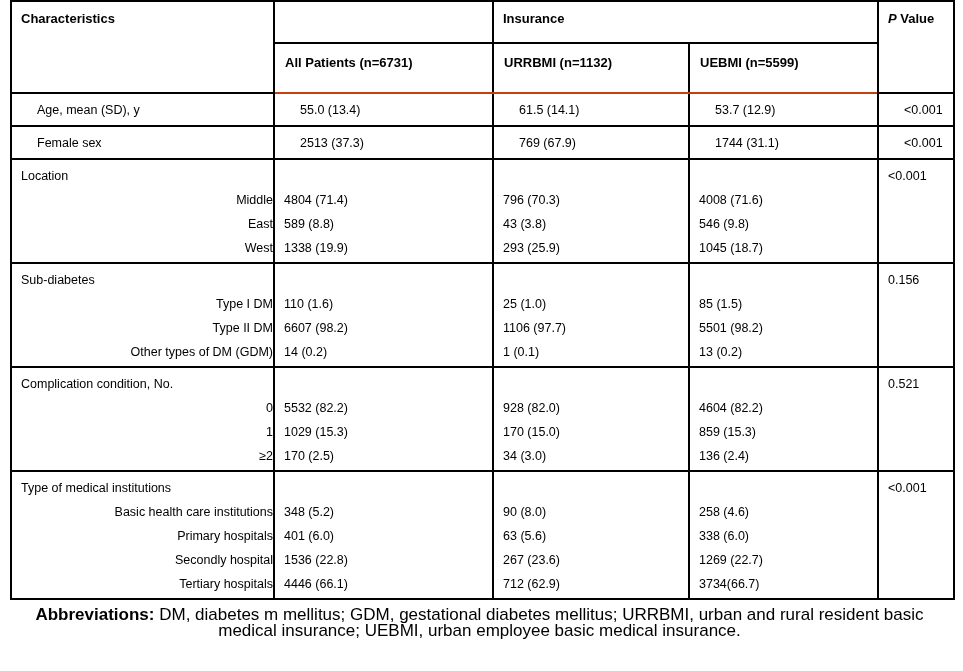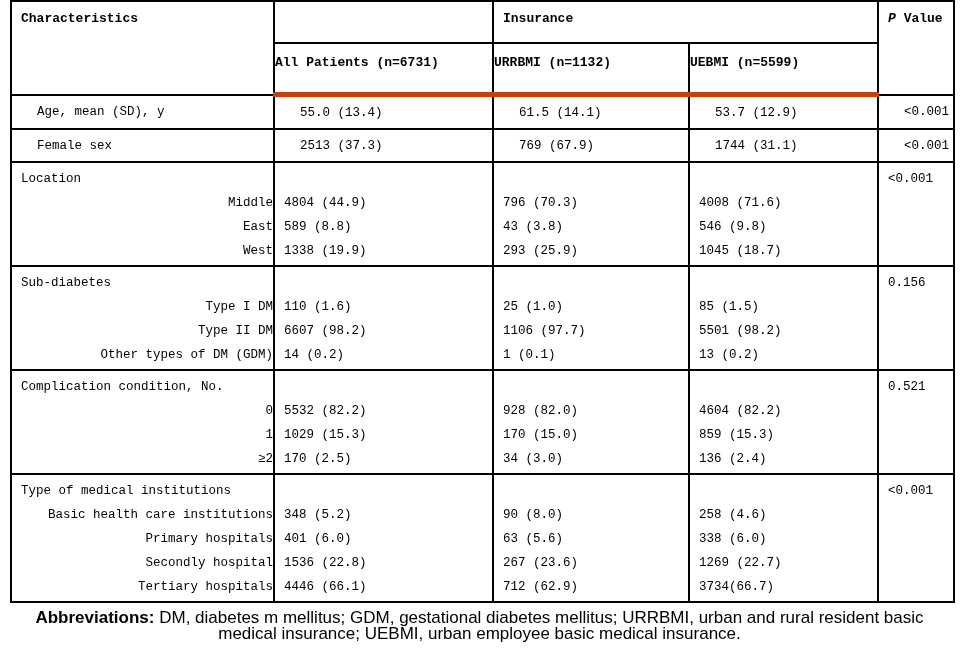--- a/index.html
+++ b/index.html
@@ -20,35 +20,34 @@
     margin: 7px 10px 8px 13px;
     font-size: 13.5px;
     white-space: nowrap;
   }
   .title-label { font-weight: bold; margin-right: 6px; }
   table.main {
     border-collapse: collapse;
     table-layout: fixed;
     margin-left: 10px;
     width: 943px;
-    font-family: Liberation Mono, monospace;
   }
   table.main th, table.main td {
     border: 2px solid #000000;
     vertical-align: top;
     text-align: left;
     padding: 0;
     overflow: hidden;
   }
   thead th {
     font-weight: bold;
     font-size: 13px;
   }
   tr.head-1 th { height: 31px; padding: 9px 0 0 9px; }
-  tr.head-2 th { height: 37px; padding: 11px 0 0 0; border-bottom: 5px solid #c2410c; margin-top: 45px; }
+  tr.head-2 th { height: 37px; padding: 11px 0 0 10px; border-bottom: 2px solid #c2410c; margin-top: 45px; }
   th.rowspan-cell { border-bottom: 3px solid #000; }
   .p-it { font-style: italic; }
   tbody td { font-size: 12.5px; }
   tbody td.cell { padding: 4px 0 2px 0; }
   .line {
     height: 24px;
     line-height: 24px;
     padding-left: 9px;
     white-space: nowrap;
   }
@@ -128,21 +127,21 @@
         </tr>
         <tr>
           <td class="cell label-cell">
             <div class="line">Location</div>
             <div class="line indent">Middle</div>
             <div class="line indent">East</div>
             <div class="line indent">West</div>
           </td>
           <td class="cell value-cell">
             <div class="line"></div>
-            <div class="line">4804 (44.9)</div>
+            <div class="line">4804 (71.4)</div>
             <div class="line">589 (8.8)</div>
             <div class="line">1338 (19.9)</div>
           </td>
           <td class="cell value-cell">
             <div class="line"></div>
             <div class="line">796 (70.3)</div>
             <div class="line">43 (3.8)</div>
             <div class="line">293 (25.9)</div>
           </td>
           <td class="cell value-cell">

